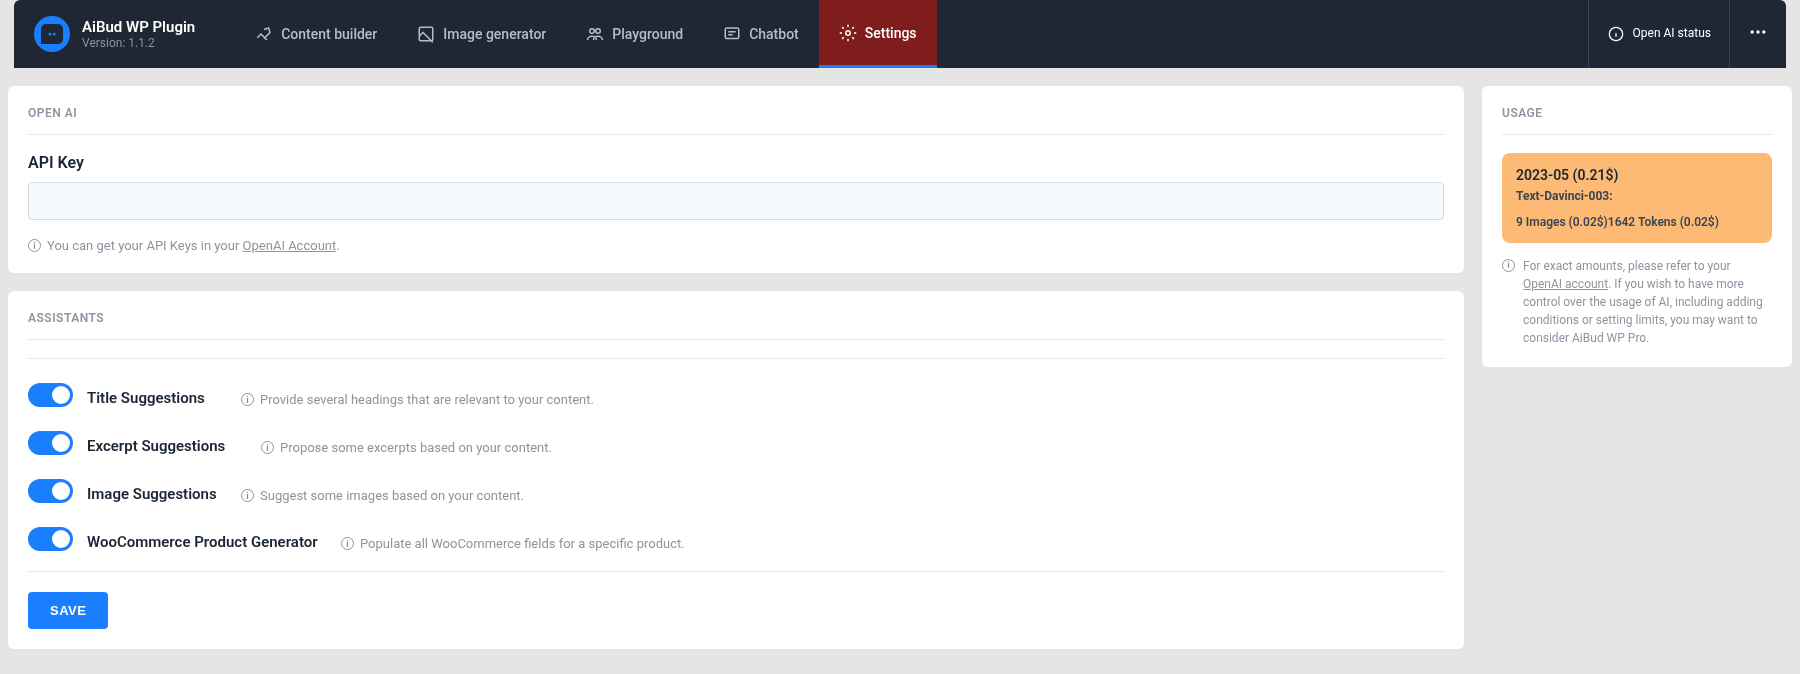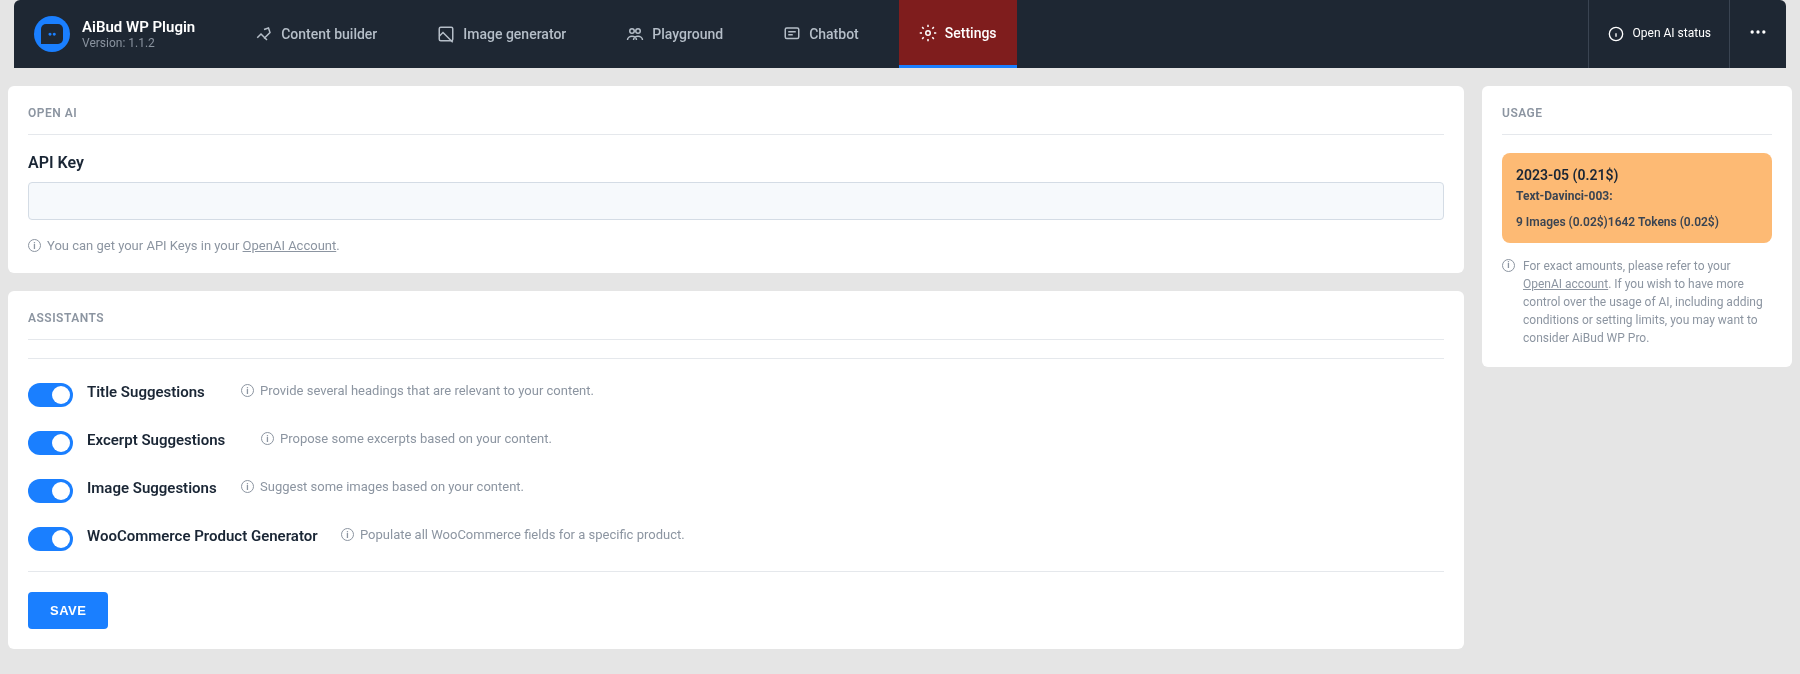--- a/index.html
+++ b/index.html
@@ -57,21 +57,20 @@
       font-weight: 600;
     }
     .plugin-version {
       color: #8a939f;
       font-size: 12px;
     }
     .nav {
       display: flex;
       margin-left: 40px;
       height: 100%;
-      gap: 20px;
     }
     .nav-item {
       display: flex;
       align-items: center;
       gap: 8px;
       padding: 0 20px;
       color: #b5bec8;
       font-size: 14px;
       cursor: pointer;
       height: 100%;
@@ -179,21 +178,21 @@
       display: inline-flex;
       align-items: center;
       justify-content: center;
       font-size: 9px;
       color: #8c95a1;
       font-weight: bold;
       flex-shrink: 0;
     }
     .toggle-row {
       display: flex;
-      align-items: flex-start;
+      align-items: flex-end;
       gap: 14px;
       padding: 12px 0;
     }
     .toggle {
       width: 45px;
       height: 24px;
       background: #1a7fff;
       border-radius: 12px;
       position: relative;
       cursor: pointer;

